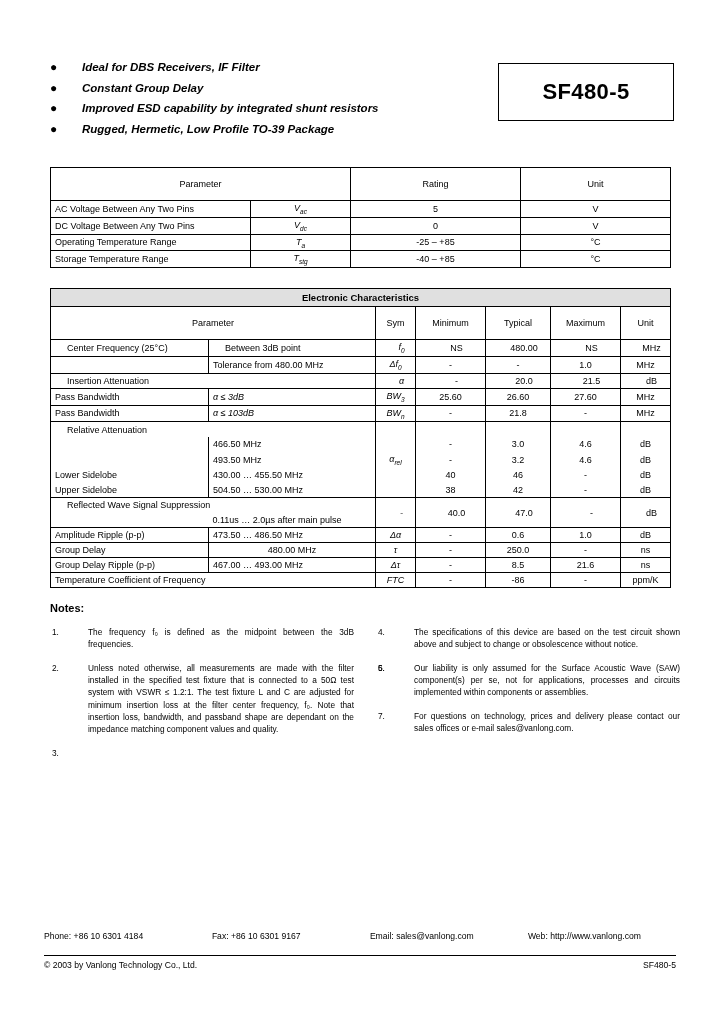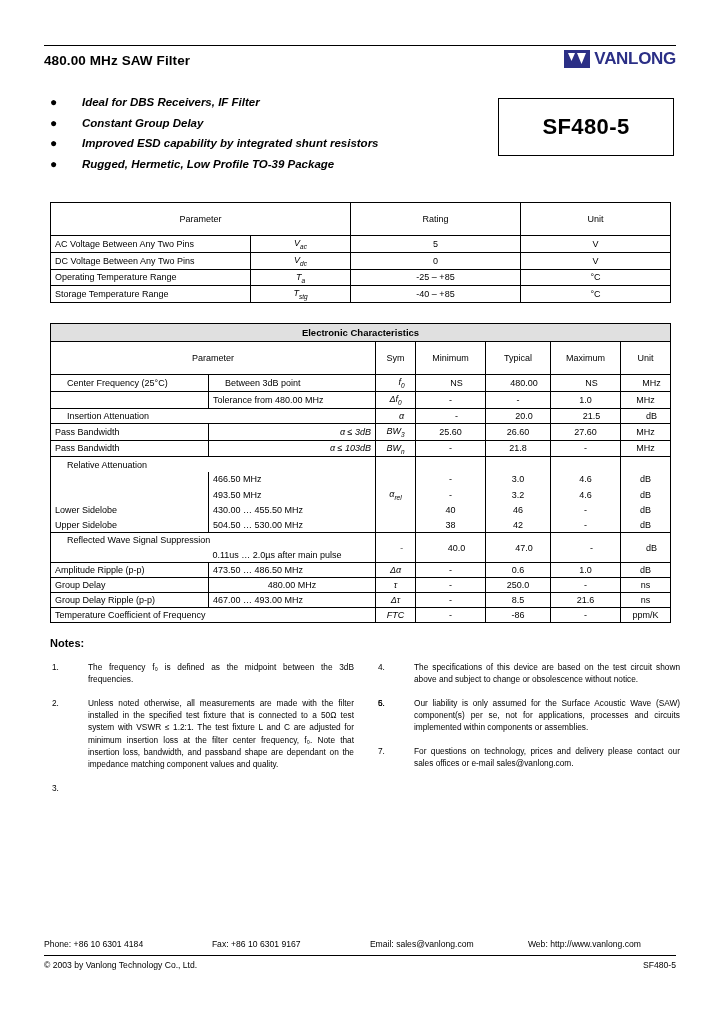--- a/index.html
+++ b/index.html
@@ -125,21 +125,21 @@
     font-size: 9.5px;
     height: 18px;
   }
   .colhead td {
     text-align: center;
     height: 33px;
     margin-left: 12px;
   }
   .ctr { text-align: center; }
   .lft { text-align: left; }
-  .it  { font-style: italic; text-align: right; }
+  .it  { font-style: italic; }
   sub { font-size: 6.5px; font-style: italic; }
   .sym { font-style: italic; text-align: center; }
 
   .table-amr {
     margin-top: 14px;
     margin-left: 6px;
   }
   .table-ec {
     margin-top: 20px;
     margin-left: 6px;
@@ -188,50 +188,38 @@
     position: absolute;
     left: 44px;
     right: 44px;
     bottom: 42px;
   }
   .footer-top {
     display: flex;
     justify-content: space-between;
     font-size: 8.6px;
     border-bottom: 1px solid #000;
-    padding-bottom: 6px;
+    padding-bottom: 14px;
   }
   .footer-top span:nth-child(1) { width: 170px; }
   .footer-top span:nth-child(2) { width: 160px; }
   .footer-top span:nth-child(3) { width: 160px; }
   .footer-top span:nth-child(4) { width: 150px; text-align: left; }
   .footer-bottom {
     display: flex;
     justify-content: space-between;
     font-size: 8.6px;
     padding-top: 4px;
   }
 </style>
 </head>
 <body>
 
 <div class="page">
 
-  <div class="header">
-    <div class="header-title">480.00 MHz SAW Filter</div>
-    <div class="logo">
-      <svg class="logo-mark" width="26" height="18" viewBox="0 0 26 18">
-        <polygon points="0,0 26,0 26,18 0,18" fill="#2b2f86"></polygon>
-        <polygon points="4,3 11,3 7.5,11" fill="#ffffff"></polygon>
-        <polygon points="13,3 22,3 17.5,14" fill="#ffffff"></polygon>
-      </svg>
-      <span class="logo-text">VANLONG</span>
-    </div>
-    <div class="header-rule"></div>
-  </div>
 
   <div class="intro">
     <ul class="features">
       <li><span class="bullet">●</span><span>Ideal for DBS Receivers, IF Filter</span></li>
       <li><span class="bullet">●</span><span>Constant Group Delay</span></li>
       <li><span class="bullet">●</span><span>Improved ESD capability by integrated shunt resistors</span></li>
       <li><span class="bullet">●</span><span>Rugged, Hermetic, Low Profile TO-39 Package</span></li>
     </ul>
     <div class="partbox">
       <span>SF480-5</span>

